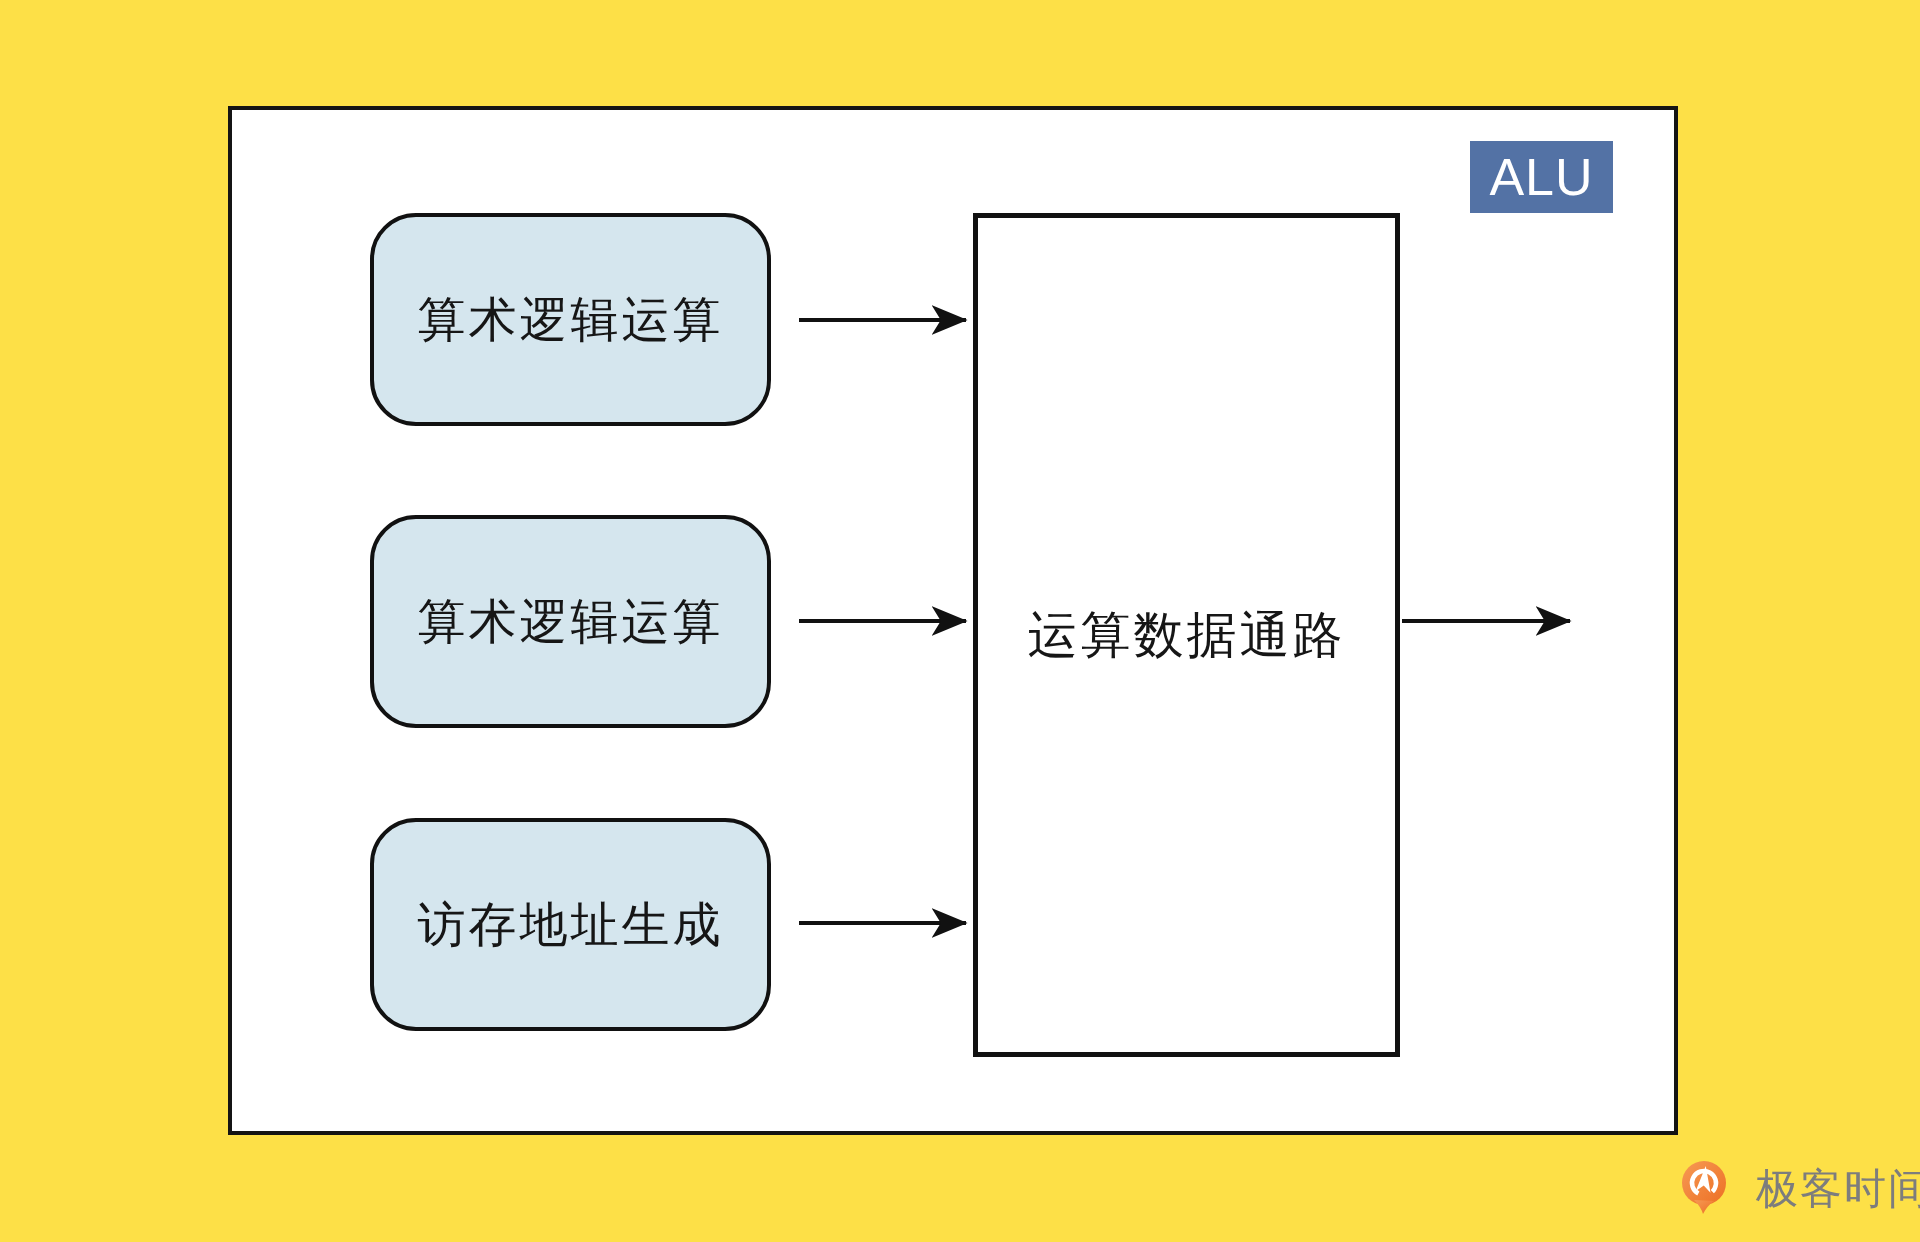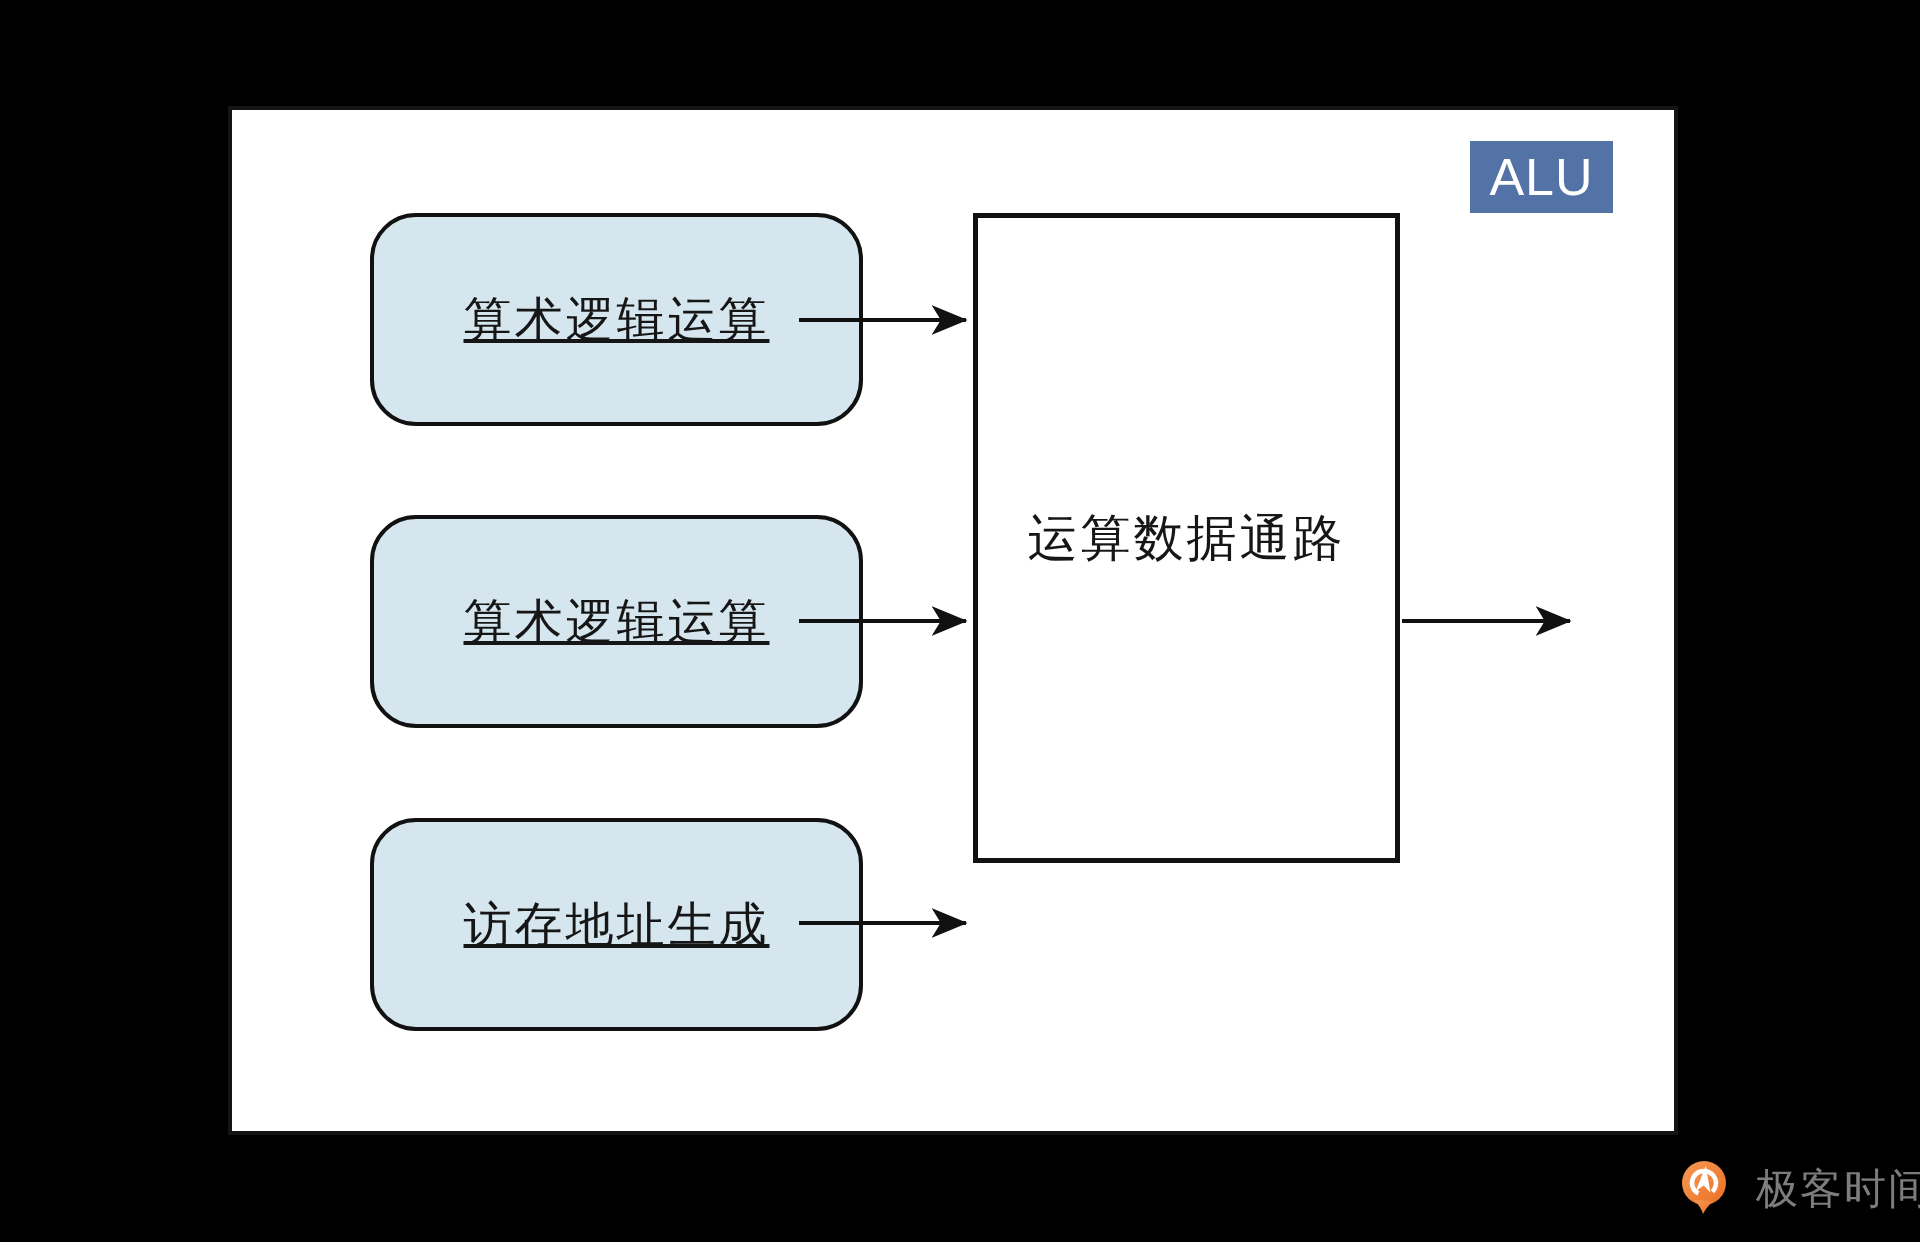--- a/index.html
+++ b/index.html
@@ -5,21 +5,21 @@
   html, body {
     margin: 0;
     padding: 0;
     background: #ffffff;
     font-family: "Liberation Sans", sans-serif;
   }
   .canvas {
     position: relative;
     width: 1920px;
     height: 1242px;
-    background: #000000;
+    background: #fde047;
     overflow: hidden;
   }
   .boundary {
     position: absolute;
     left: 228px;
     top: 106px;
     width: 1450px;
     height: 1029px;
     border: 4px solid #141414;
     box-sizing: border-box;
@@ -35,44 +35,43 @@
     color: #ffffff;
     font-size: 52px;
     display: flex;
     align-items: center;
     justify-content: center;
     letter-spacing: 1px;
   }
   .node {
     position: absolute;
     left: 370px;
-    width: 493px;
+    width: 401px;
     height: 213px;
     box-sizing: border-box;
     background: var(--node-fill, #D5E6EE);
     border: 4px solid #111111;
     border-radius: 46px;
     display: flex;
     align-items: center;
     justify-content: center;
     font-size: 48px;
     color: #161616;
     letter-spacing: 3px;
     white-space: nowrap;
-    text-decoration: underline;
   }
   .node-1 { top: 213px; }
   .node-2 { top: 515px; }
   .node-3 { top: 818px; }
   .datapath {
     position: absolute;
     left: 973px;
     top: 213px;
     width: 427px;
-    height: 650px;
+    height: 844px;
     box-sizing: border-box;
     background: #ffffff;
     border: 5px solid #111111;
     display: flex;
     align-items: center;
     justify-content: center;
     font-size: 50px;
     color: #161616;
     letter-spacing: 3px;
     white-space: nowrap;

